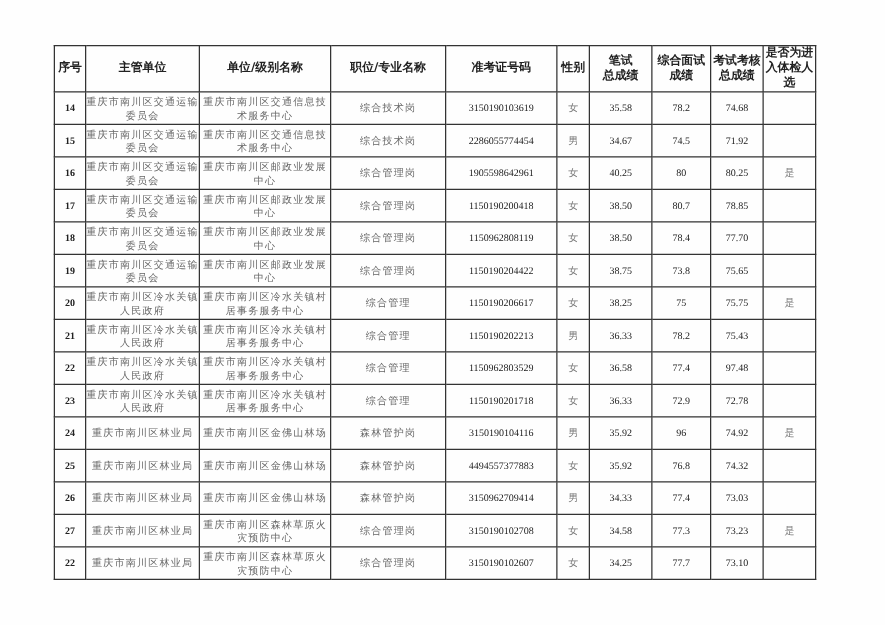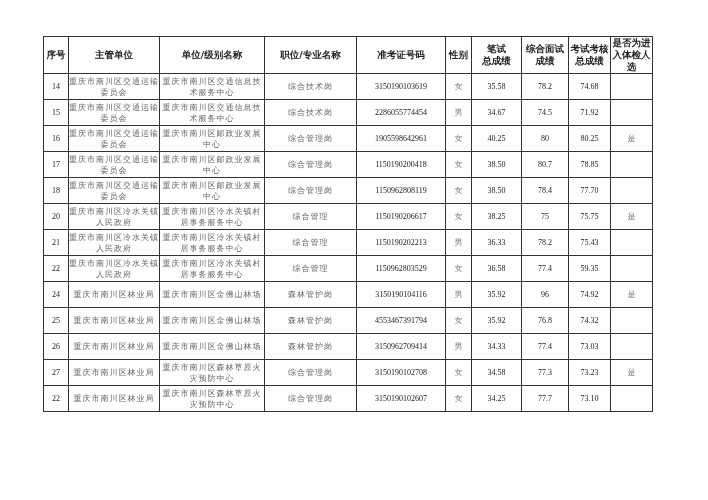--- a/index.html
+++ b/index.html
@@ -7,21 +7,21 @@
          font-family: "DejaVu Serif", "Liberation Serif", serif; color: #222; }
   .page { position: absolute; left: 0; top: 0; width: 708px; height: 500px; background: #fefefe; }
   table.grid { position: absolute; left: 43px; top: 36px; border-collapse: collapse;
                table-layout: fixed; width: 609px; }
   table.grid th, table.grid td { border: 1px solid #333; padding: 0; text-align: center;
                vertical-align: middle; overflow: hidden; }
   table.grid th { height: 36px; font-family: "DejaVu Sans", "Liberation Sans", sans-serif;
                font-weight: bold; font-size: 9.5px; line-height: 12px; color: #222; }
   table.grid td { height: 25px; font-size: 8px; line-height: 11px; }
   td.num { font-family: "Liberation Serif", "DejaVu Serif", serif; font-size: 9.5px; color: #222; }
-  td.seq { font-weight: normal; font-size: 9.5px; }
+  td.seq { font-weight: bold; font-size: 9.5px; }
   td.cn { color: #666; font-size: 8px; letter-spacing: 1px; }
   td.cn2 { color: #666; font-size: 8px; letter-spacing: 1px; padding: 0 4px; }
   td.gender { color: #777; font-size: 9px; }
   .footer { position: absolute; left: 0; width: 657px; top: 460px; text-align: left;
             font-size: 8.5px; color: #555; margin-top: 44px; }
 </style>
 </head>
 <body>
 
 <div class="page">
@@ -120,20 +120,32 @@
           <td class="cn2">重庆市南川区邮政业发展中心</td>
           <td class="cn">综合管理岗</td>
           <td class="num">1150962808119</td>
           <td class="gender">女</td>
           <td class="num">38.50</td>
           <td class="num">78.4</td>
           <td class="num">77.70</td>
           <td class="gender"></td>
         </tr>
         <tr>
+          <td class="num seq">19</td>
+          <td class="cn2">重庆市南川区交通运输委员会</td>
+          <td class="cn2">重庆市南川区邮政业发展中心</td>
+          <td class="cn">综合管理岗</td>
+          <td class="num">1150190204422</td>
+          <td class="gender">女</td>
+          <td class="num">38.75</td>
+          <td class="num">73.8</td>
+          <td class="num">75.65</td>
+          <td class="gender"></td>
+        </tr>
+        <tr>
           <td class="num seq">20</td>
           <td class="cn2">重庆市南川区冷水关镇人民政府</td>
           <td class="cn2">重庆市南川区冷水关镇村居事务服务中心</td>
           <td class="cn">综合管理</td>
           <td class="num">1150190206617</td>
           <td class="gender">女</td>
           <td class="num">38.25</td>
           <td class="num">75</td>
           <td class="num">75.75</td>
           <td class="gender">是</td>
@@ -152,41 +164,53 @@
         </tr>
         <tr>
           <td class="num seq">22</td>
           <td class="cn2">重庆市南川区冷水关镇人民政府</td>
           <td class="cn2">重庆市南川区冷水关镇村居事务服务中心</td>
           <td class="cn">综合管理</td>
           <td class="num">1150962803529</td>
           <td class="gender">女</td>
           <td class="num">36.58</td>
           <td class="num">77.4</td>
-          <td class="num">59.35</td>
+          <td class="num">97.48</td>
+          <td class="gender"></td>
+        </tr>
+        <tr>
+          <td class="num seq">23</td>
+          <td class="cn2">重庆市南川区冷水关镇人民政府</td>
+          <td class="cn2">重庆市南川区冷水关镇村居事务服务中心</td>
+          <td class="cn">综合管理</td>
+          <td class="num">1150190201718</td>
+          <td class="gender">女</td>
+          <td class="num">36.33</td>
+          <td class="num">72.9</td>
+          <td class="num">72.78</td>
           <td class="gender"></td>
         </tr>
         <tr>
           <td class="num seq">24</td>
           <td class="cn2">重庆市南川区林业局</td>
           <td class="cn2">重庆市南川区金佛山林场</td>
           <td class="cn">森林管护岗</td>
           <td class="num">3150190104116</td>
           <td class="gender">男</td>
           <td class="num">35.92</td>
           <td class="num">96</td>
           <td class="num">74.92</td>
           <td class="gender">是</td>
         </tr>
         <tr>
           <td class="num seq">25</td>
           <td class="cn2">重庆市南川区林业局</td>
           <td class="cn2">重庆市南川区金佛山林场</td>
           <td class="cn">森林管护岗</td>
-          <td class="num">4553467391794</td>
+          <td class="num">4494557377883</td>
           <td class="gender">女</td>
           <td class="num">35.92</td>
           <td class="num">76.8</td>
           <td class="num">74.32</td>
           <td class="gender"></td>
         </tr>
         <tr>
           <td class="num seq">26</td>
           <td class="cn2">重庆市南川区林业局</td>
           <td class="cn2">重庆市南川区金佛山林场</td>

